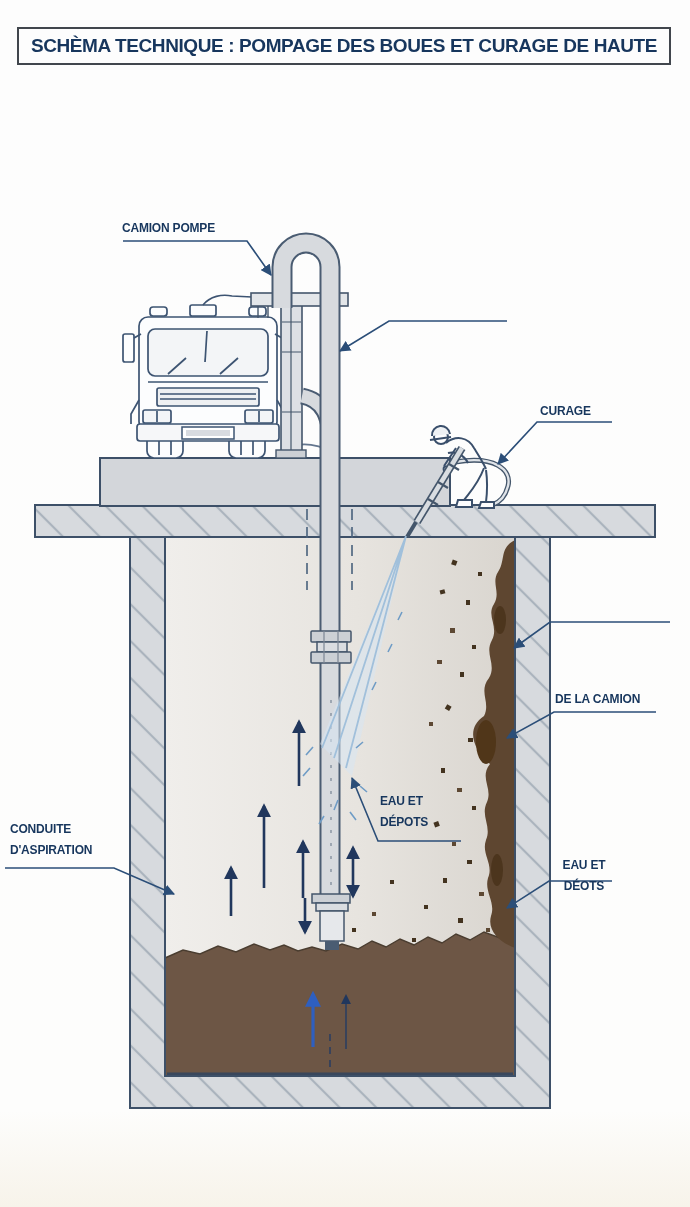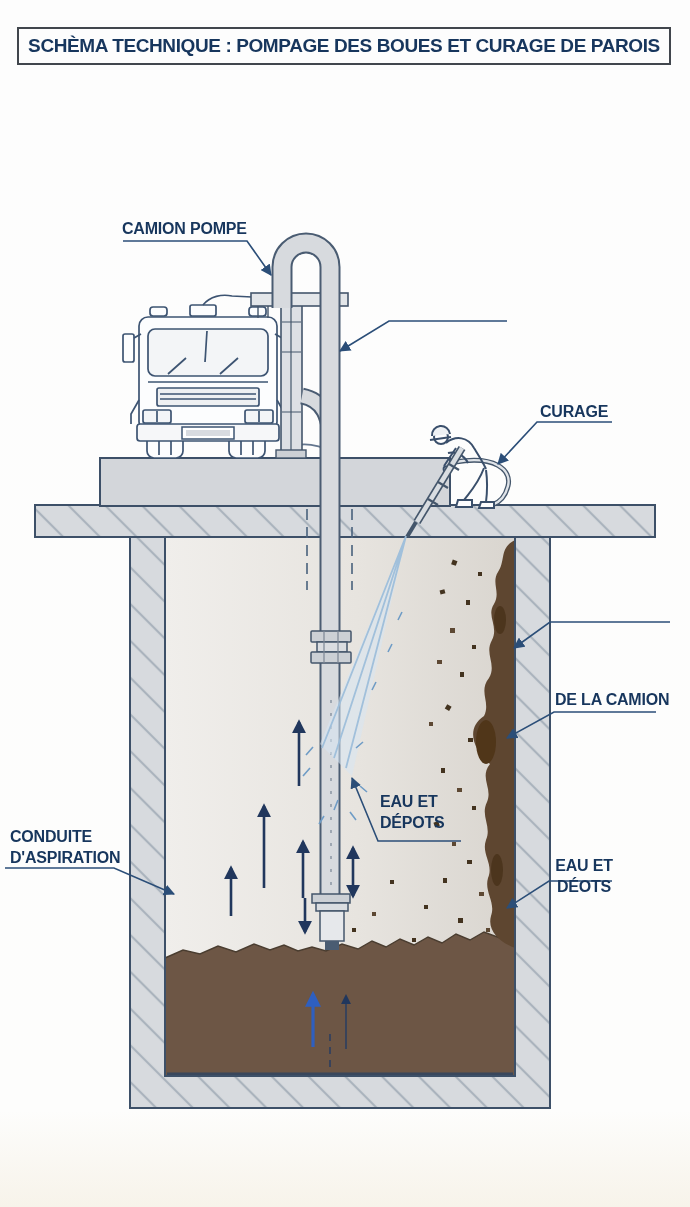--- a/index.html
+++ b/index.html
@@ -14,21 +14,21 @@
     overflow:hidden;font-family:"Liberation Sans",sans-serif;
   }
   .title-box{
     position:absolute;left:17px;top:27px;width:650px;height:34px;
     border:2px solid #41464d;background:#fdfdfd;
     display:flex;align-items:center;justify-content:center;
     font-weight:bold;font-size:19px;letter-spacing:-0.4px;color:var(--navy);
     white-space:nowrap;
   }
   .lbl{
-    position:absolute;font-weight:bold;font-size:16px;line-height:21px;
+    position:absolute;font-weight:bold;font-size:12px;line-height:21px;
     letter-spacing:-0.2px;color:var(--navy);white-space:nowrap;
   }
   .lbl.center{text-align:center;}
   .lbl-boues{font-size:19px;letter-spacing:0;}
   svg{position:absolute;left:0;top:0;}
   .leader{stroke:var(--leader);stroke-width:1.6;fill:none;}
   .flow{stroke:var(--arrow);stroke-width:2.6;fill:none;}
   .outline{stroke:#3d5472;stroke-width:1.7;fill:#fcfdfe;}
   .thin{stroke:#3d5472;stroke-width:1.7;fill:none;}
 </style>
@@ -225,21 +225,21 @@
       <path class="leader" d="M612,422 L537,422 L498,464" marker-end="url(#arrLeader)"></path>
       <path class="leader" d="M670,622 L550,622 L514,648" marker-end="url(#arrLeader)"></path>
       <path class="leader" d="M656,712 L554,712 L507,738" marker-end="url(#arrLeader)"></path>
       <path class="leader" d="M461,841 L378,841 L352,778" marker-end="url(#arrLeader)"></path>
       <path class="leader" d="M5,868 L114,868 L174,894" marker-end="url(#arrLeader)"></path>
       <path class="leader" d="M612,881 L549,881 L507,908" marker-end="url(#arrLeader)"></path>
     </g>
   </svg>
 
   <div class="title-box">
-    <span>SCHÈMA TECHNIQUE : POMPAGE DES BOUES ET CURAGE DE PAROIS</span>
+    <span>SCHÈMA TECHNIQUE : POMPAGE DES BOUES ET CURAGE DE HAUTE</span>
   </div>
 
   <div class="lbl" style="left:122px;top:218px;">
     <div>CAMION POMPE</div>
   </div>
 
 
   <div class="lbl" style="left:540px;top:401px;">
     <div>CURAGE</div>
   </div>
@@ -247,21 +247,21 @@
 
   <div class="lbl" style="left:555px;top:689px;">
     <div>DE LA CAMION</div>
   </div>
 
   <div class="lbl" style="left:380px;top:791px;">
     <div>EAU ET</div>
     <div>DÉPOTS</div>
   </div>
 
-  <div class="lbl" style="left:10px;top:819px;margin-top:7px;">
+  <div class="lbl" style="left:10px;top:819px;">
     <div>CONDUITE</div>
     <div>D'ASPIRATION</div>
   </div>
 
   <div class="lbl center" style="left:548px;top:855px;width:72px;">
     <div>EAU ET</div>
     <div>DÉOTS</div>
   </div>
 
 

